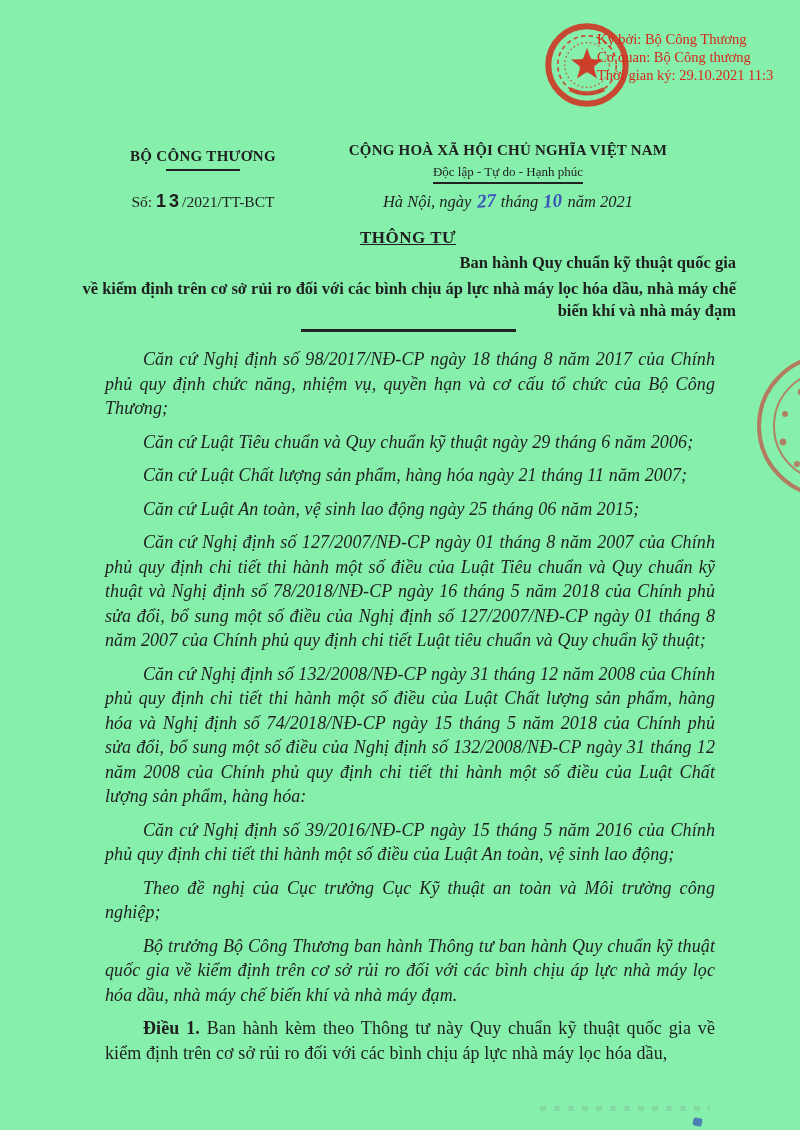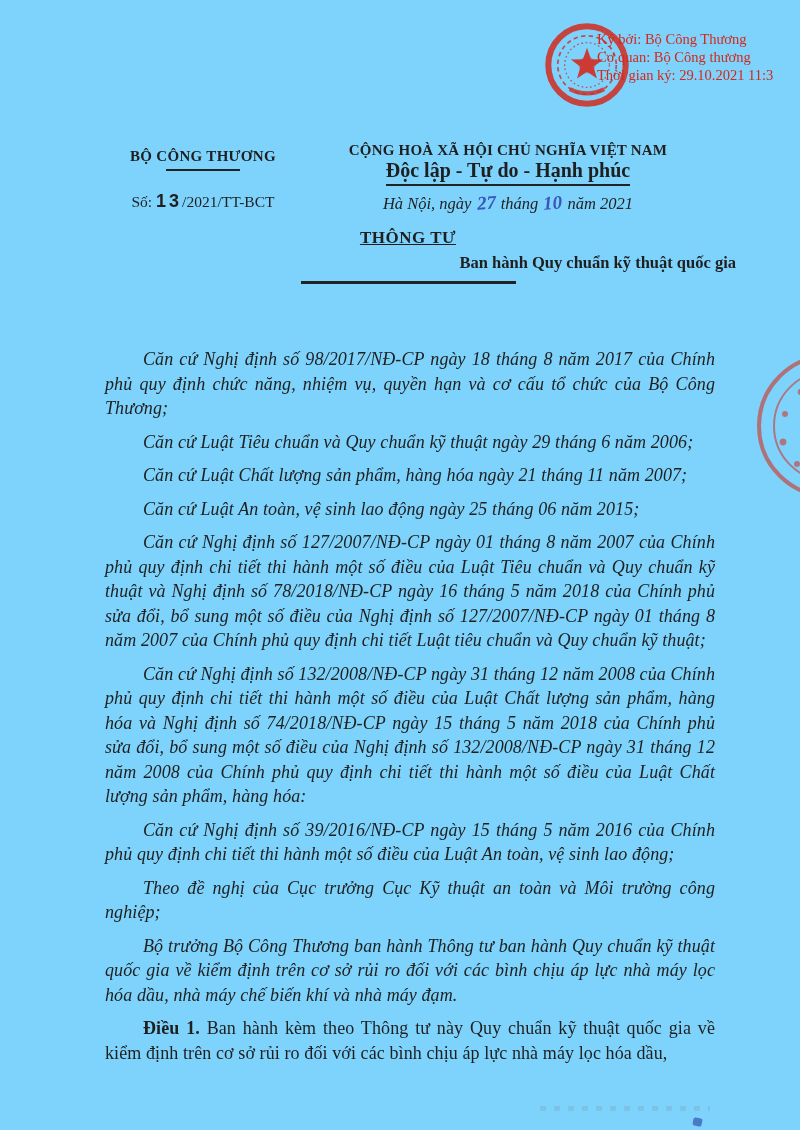--- a/index.html
+++ b/index.html
@@ -4,40 +4,40 @@
 <style>
   html,body{margin:0;padding:0;}
   body{
     width:800px;height:1130px;
     font-family:"Liberation Serif", serif;
     background:#ffffff;
   }
   .page{
     position:relative;
     width:800px;height:1130px;
-    background:#7dd3fc;
+    background:#86efac;
     overflow:hidden;
     color:#1f1f1f;
   }
   
   .sig-block{position:absolute;top:18px;left:540px;width:300px;height:90px;}
   .sig-emblem{position:absolute;top:4px;left:4px;width:86px;height:86px;opacity:.92;}
   .sig-text{
     position:absolute;top:12px;left:57px;width:260px;
     color:#d5271a;font-size:14.5px;line-height:18px;white-space:nowrap;
   }
   
   .hdr-left{position:absolute;top:148px;left:108px;width:190px;text-align:center;}
   .hdr-org{font-weight:bold;font-size:15px;letter-spacing:.3px;}
   .hdr-org-rule{width:74px;height:2px;background:#222;margin:4px auto 0;}
   .doc-no{margin-top:20px;font-size:15.5px;white-space:nowrap;}
   .doc-no .digits{font-weight:bold;font-size:18px;letter-spacing:3px;font-family:"Liberation Sans",sans-serif;}
   .hdr-right{position:absolute;top:142px;left:318px;width:380px;text-align:center;}
   .nat-line1{font-weight:bold;font-size:15px;letter-spacing:.2px;}
-  .nat-line2{display:inline-block;font-weight:bold;font-size:20px;
+  .nat-line2{display:inline-block;font-weight:normal;font-size:13px;margin-top:5px;
              border-bottom:2px solid #222;padding-bottom:2px;}
   .date-line{margin-top:6px;font-style:italic;font-size:16.5px;}
   .hand{color:#3b55bb;font-weight:bold;font-size:19px;font-style:italic;
         display:inline-block;transform:rotate(-4deg);padding:0 1px;}
   
   .title-block{position:absolute;top:228px;left:80px;width:656px;text-align:center;}
   .title-kind{font-weight:bold;font-size:17px;letter-spacing:.5px;text-decoration:underline;}
   .title-sub{font-weight:bold;font-size:16.5px;margin-top:4px;line-height:22px;text-align:right;}
   .title-rule{width:215px;height:2.5px;background:#222;margin:7px auto 0;}
   
@@ -95,20 +95,21 @@
       <span class="hand">27</span>
       <span>tháng</span>
       <span class="hand">10</span>
       <span>năm 2021</span>
     </div>
   </div>
 
   <div class="title-block">
     <div class="title-kind">THÔNG TƯ</div>
     <div class="title-sub">Ban hành Quy chuẩn kỹ thuật quốc gia</div>
+    <div class="title-sub">về kiểm định trên cơ sở rủi ro đối với các bình chịu áp lực nhà máy lọc hóa dầu, nhà máy chế biến khí và nhà máy đạm</div>
     <div class="title-rule"></div>
   </div>
 
   <div class="body-text">
     <div>
 
     <p>Căn cứ Nghị định số 98/2017/NĐ-CP ngày 18 tháng 8 năm 2017 của Chính phủ quy định chức năng, nhiệm vụ, quyền hạn và cơ cấu tổ chức của Bộ Công Thương;</p>
         <p>Căn cứ Luật Tiêu chuẩn và Quy chuẩn kỹ thuật ngày 29 tháng 6 năm 2006;</p>
         <p>Căn cứ Luật Chất lượng sản phẩm, hàng hóa ngày 21 tháng 11 năm 2007;</p>
         <p>Căn cứ Luật An toàn, vệ sinh lao động ngày 25 tháng 06 năm 2015;</p>

